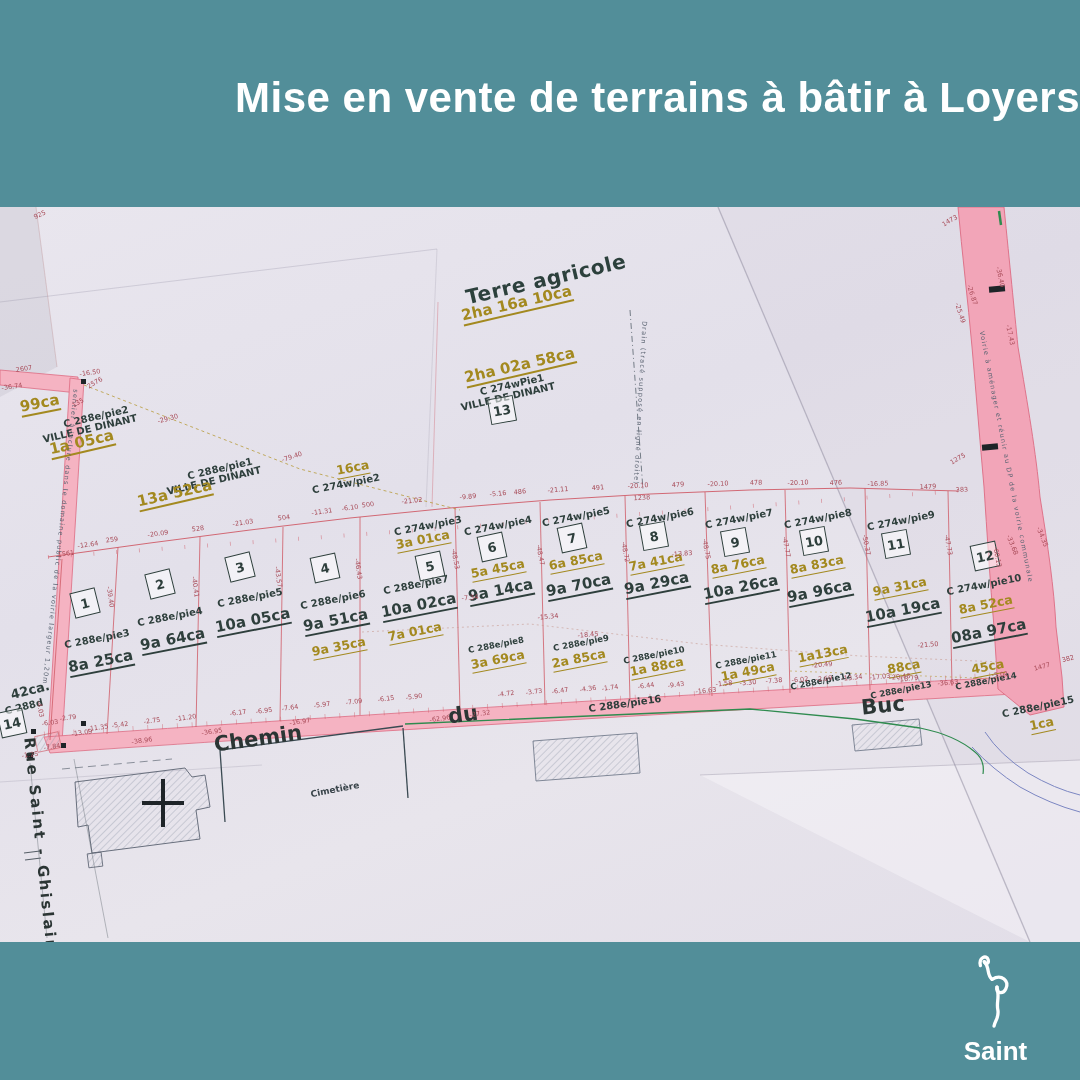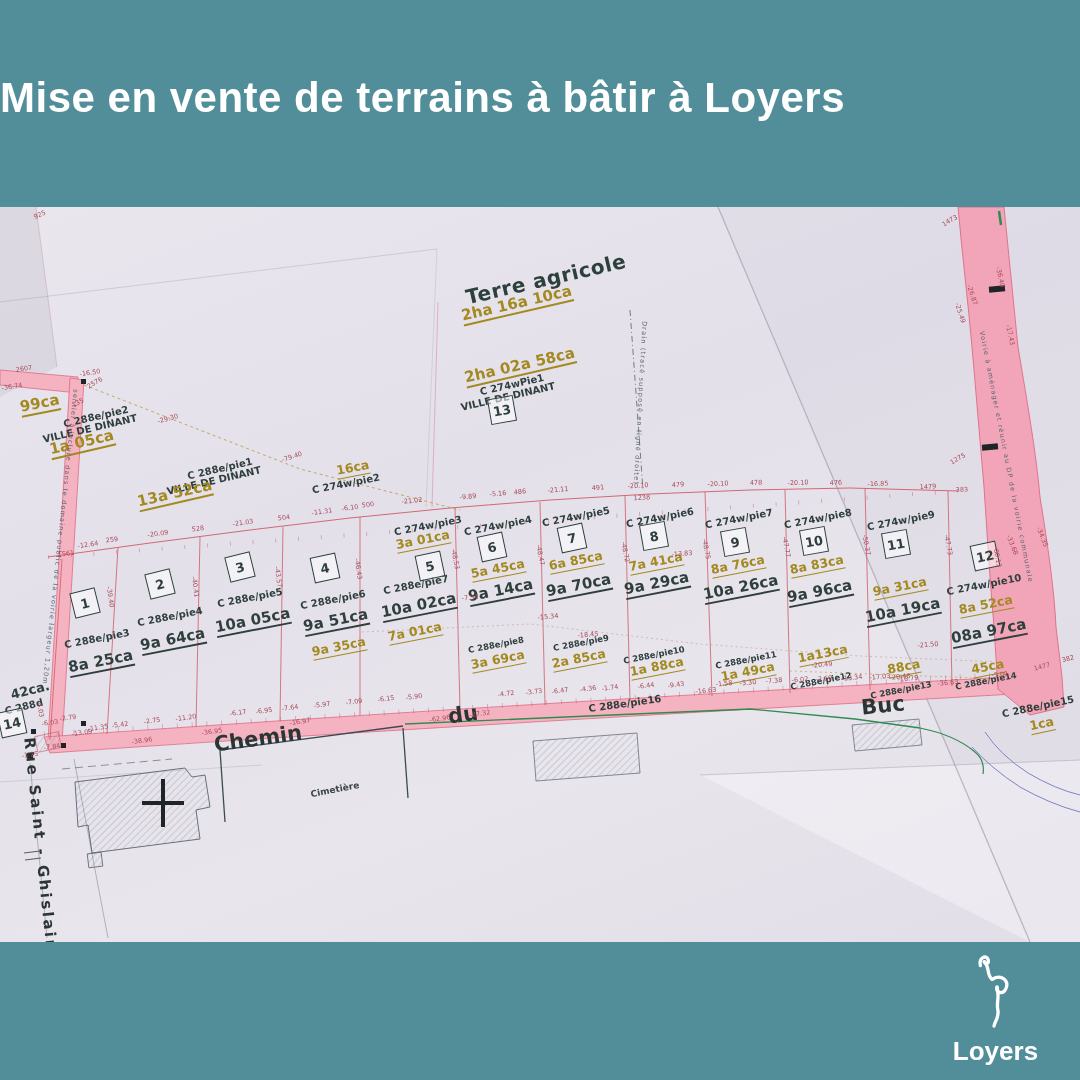--- a/index.html
+++ b/index.html
@@ -1,18 +1,18 @@
 <!DOCTYPE html>
 <html><head>
 <meta charset="utf-8">
 <style>
   html,body{margin:0;padding:0;background:#3a6770;}
   .canvas{position:relative;width:1080px;height:1080px;overflow:hidden;
     background:#528e99;font-family:"Liberation Sans",sans-serif;}
-  .post-title{position:absolute;top:74px;left:0;width:1080px;text-align:left;
+  .post-title{position:absolute;top:74px;left:0;width:1080px;text-align:right;
     color:#ffffff;font-size:42px;font-weight:bold;letter-spacing:.5px;
     font-family:"Liberation Sans",sans-serif;}
   
   .photo{position:absolute;left:0;top:207px;width:1080px;height:735px;
     background:linear-gradient(160deg,#e9e6ee 0%,#e3e0ea 38%,#e8e5ec 68%,#e2dee8 100%);
     overflow:hidden;}
   .photo svg{position:absolute;left:0;top:0;}
   #map-layer{position:absolute;left:0;top:0;width:1080px;height:735px;}
   .lbl{position:absolute;transform:translate(-50%,-50%) rotate(var(--r,0deg));
     white-space:nowrap;color:#2e3f3c;font-family:"DejaVu Sans",sans-serif;line-height:1;}
@@ -324,16 +324,16 @@
 
   <div class="logo">
     <svg width="62" height="78" viewBox="0 0 60 80">
       <g fill="none" stroke="#ffffff" stroke-width="3.4" stroke-linecap="round" stroke-linejoin="round">
         <path d="M14,14 C12,6 20,2 22,8 C23,12 19,13 18,10"></path>
         <path d="M18,10 C24,16 20,24 26,28"></path>
         <path d="M26,28 C36,22 44,30 40,38 C37,44 29,42 31,36"></path>
         <path d="M31,36 C34,46 30,52 32,60 C33,68 29,70 28,76"></path>
       </g>
     </svg>
-    <div class="logo-text">Loyers</div>
+    <div class="logo-text">Saint</div>
   </div>
 
 </div>
 
 </body></html>

